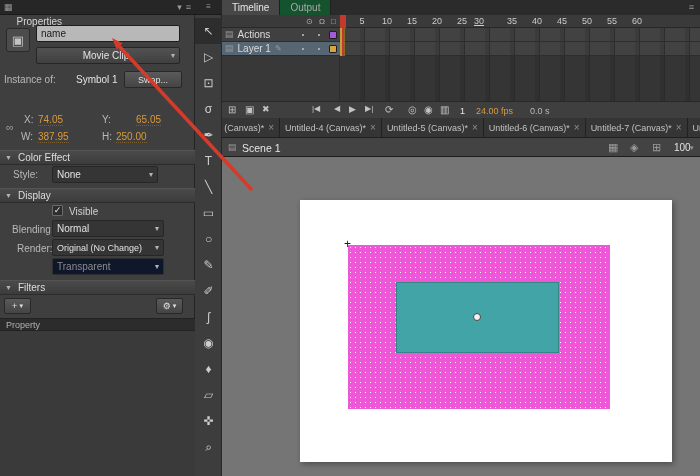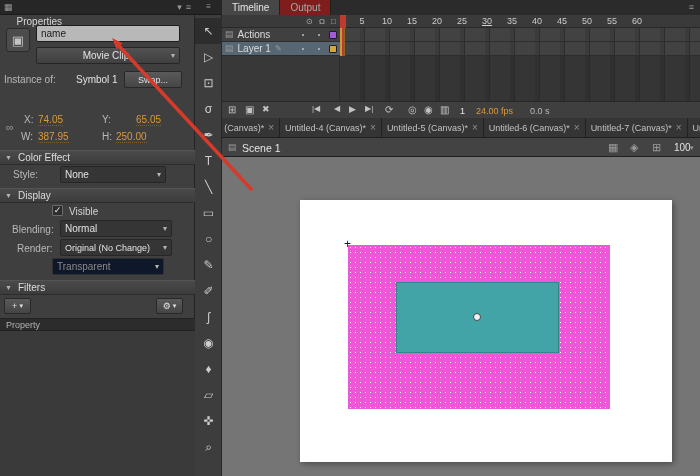--- a/index.html
+++ b/index.html
@@ -15,21 +15,21 @@
   .p-head .spacer{flex:1;}
   .icon{color:#9a9a9a;font-size:9px;line-height:1;}
   .mc-icon{left:6px;top:28px;width:24px;height:24px;background:#4c4c4c;border:1px solid #2a2a2a;
            border-radius:3px;display:flex;align-items:center;justify-content:center;color:#c3c3c3;font-size:13px;}
   .txt-input{left:36px;top:25px;width:144px;height:17px;background:#b8b8b8;border:1px solid #1d1d1d;
              color:#1c1c1c;font-size:10px;padding:0 4px;border-radius:2px;}
   .dd{background:linear-gradient(#525252,#404040);border:1px solid #262626;border-radius:2px;
       display:flex;align-items:center;height:17px;padding:0 4px;color:#e2e2e2;}
   .dd .dd-label{flex:1;overflow:hidden;white-space:nowrap;}
   .dd .dd-arrow{color:#b5b5b5;font-size:8px;}
-  .dd.dark{background:#353535;margin-left:8px;}
+  .dd.dark{background:#353535;}
   .dd.disabled{color:#8b8b8b;background:#0f172a;border-color:#2e2e2e;}
   .dd.center .dd-label{text-align:center;}
   .label{color:#b9b9b9;font-size:10px;white-space:nowrap;}
   .value{color:#e3e3e3;font-size:10px;}
   .hot{color:var(--value-orange,#d89a3e);border-bottom:1px dotted #7e6030;}
   .btn{background:linear-gradient(#5a5a5a,#454545);border:1px solid #282828;border-radius:2px;
        color:#e0e0e0;font-size:9px;display:flex;align-items:center;justify-content:center;}
   .sect{width:195px;height:15px;background:linear-gradient(#4a4a4a,#3c3c3c);
         border-top:1px solid #545454;border-bottom:1px solid #2c2c2c;
         display:flex;align-items:center;gap:6px;padding:0 5px;}
@@ -45,21 +45,21 @@
   .t-head{left:0;top:0;width:27px;height:15px;background:#262626;border-bottom:1px solid #1a1a1a;
           display:flex;align-items:center;justify-content:center;}
   .tool{width:27px;height:26px;display:flex;align-items:center;justify-content:center;cursor:pointer;}
   .tool.active{background:#2d2d2d;}
   .tglyph{color:#cdcdcd;font-size:12px;line-height:1;}
   
   #timeline{left:222px;top:0;width:478px;height:118px;background:#3a3a3a;overflow:hidden;}
   .tl-tabs{left:0;top:0;width:478px;height:15px;background:#2b2b2b;display:flex;align-items:stretch;}
   .tl-tab{padding:0 10px;display:flex;align-items:center;font-size:10px;border-right:1px solid #202020;}
   .tl-tab.active{background:#474747;color:#e6e6e6;}
-  .tl-tab.inactive{background:#7f1d1d;color:#a8a8a8;}
+  .tl-tab.inactive{background:#14532d;color:#a8a8a8;}
   .ruler{left:0;top:15px;width:478px;height:13px;background:#3a3a3a;border-bottom:1px solid #282828;}
   .fnum{top:1px;width:16px;text-align:center;font-size:9px;color:#cccccc;}
   .hdr-ic{top:2px;font-size:8px;color:#b5b5b5;}
   .layer-row{left:0;width:478px;height:14px;display:flex;}
   .l-name{width:118px;display:flex;align-items:center;gap:4px;padding:0 3px;border-bottom:1px solid #2d2d2d;}
   .l-frames{width:360px;border-bottom:1px solid #2d2d2d;
      background:repeating-linear-gradient(90deg,rgba(0,0,0,0) 0 20px,rgba(0,0,0,0.10) 20px 24px,#2d2d2d 24px 25px),#424242;}
   .l-name .lname-txt{font-size:10px;color:#dcdcdc;white-space:nowrap;}
   .chip{width:8px;height:8px;border:1px solid #1f1f1f;border-radius:1px;margin-left:auto;}
   .ldot{font-size:7px;color:#bdbdbd;width:12px;text-align:center;}
@@ -253,21 +253,21 @@
     <div class="abs ruler">
       <span class="abs hdr-ic" style="left:84px;">⊙</span>
       <span class="abs hdr-ic" style="left:97px;">Ω</span>
       <span class="abs hdr-ic" style="left:109px;">□</span>
       <span class="abs fnum" style="left:112px;">1</span>
       <span class="abs fnum" style="left:132px;">5</span>
       <span class="abs fnum" style="left:157px;">10</span>
       <span class="abs fnum" style="left:182px;">15</span>
       <span class="abs fnum" style="left:207px;">20</span>
       <span class="abs fnum" style="left:232px;">25</span>
-      <span class="abs fnum" style="left:257px;text-decoration:underline;">30</span>
+      <span class="abs fnum" style="left:249px;text-decoration:underline;">30</span>
       <span class="abs fnum" style="left:282px;">35</span>
       <span class="abs fnum" style="left:307px;">40</span>
       <span class="abs fnum" style="left:332px;">45</span>
       <span class="abs fnum" style="left:357px;">50</span>
       <span class="abs fnum" style="left:382px;">55</span>
       <span class="abs fnum" style="left:407px;">60</span>
     </div>
     <div class="abs playhead-marker"></div>
 
     <div class="abs layer-row" style="top:28px;">

